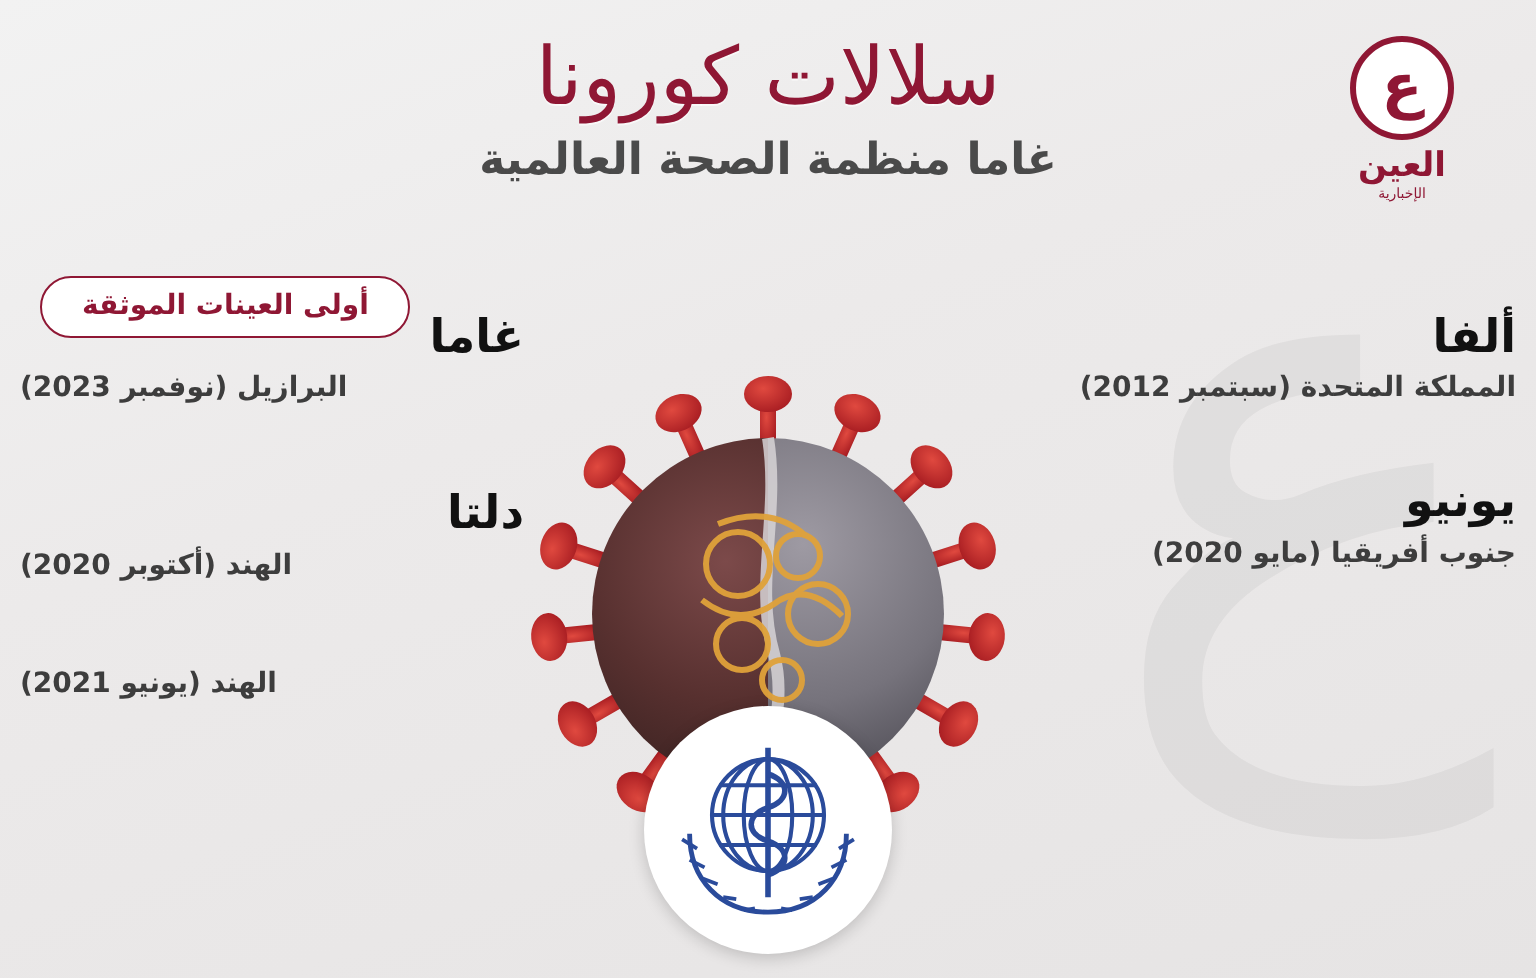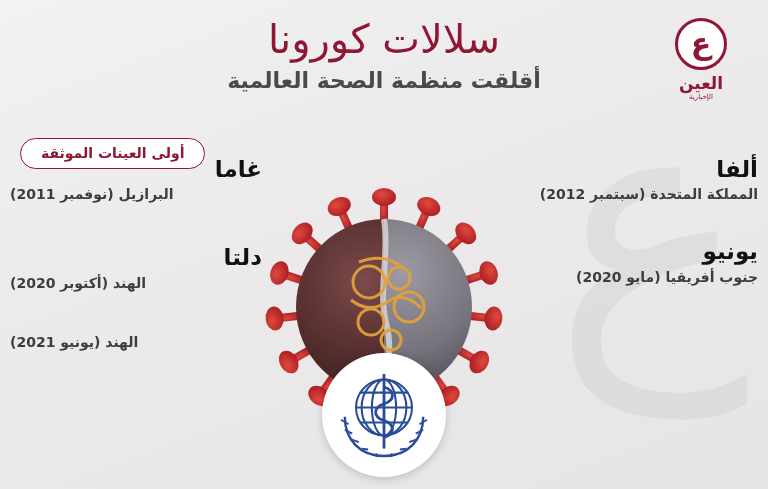--- a/index.html
+++ b/index.html
@@ -166,21 +166,21 @@
   <div class="logo">
     <div class="logo-badge">
       <span>ع</span>
     </div>
     <div class="logo-name">العين</div>
     <div class="logo-sub">الإخبارية</div>
   </div>
 
   <div class="header">
     <div class="main-title">سلالات كورونا</div>
-    <div class="sub-title">أقلقت منظمة الصحة العالمية</div>
+    <div class="sub-title">غاما منظمة الصحة العالمية</div>
   </div>
 
   <div class="pill-wrap">
     <span class="pill">أولى العينات الموثقة</span>
   </div>
 
   <div class="virus">
     <svg viewBox="0 0 250 250" width="250" height="250" aria-hidden="true">
       <defs>
         <radialGradient id="gBodyL" cx="38%" cy="35%" r="72%">
@@ -330,21 +330,21 @@
     </div>
     <div class="variant">
       <div class="variant-name">يونيو</div>
       <div class="variant-meta">جنوب أفريقيا (مايو 2020)</div>
     </div>
   </div>
 
   <div class="col col-left">
     <div class="variant">
       <div class="variant-name">غاما</div>
-      <div class="variant-meta">البرازيل (نوفمبر 2011)</div>
+      <div class="variant-meta">البرازيل (نوفمبر 2023)</div>
     </div>
     <div class="variant">
       <div class="variant-name">دلتا</div>
       <div class="variant-meta">الهند (أكتوبر 2020)</div>
     </div>
     <div class="variant">
       <div class="variant-meta">الهند (يونيو 2021)</div>
     </div>
   </div>
 

